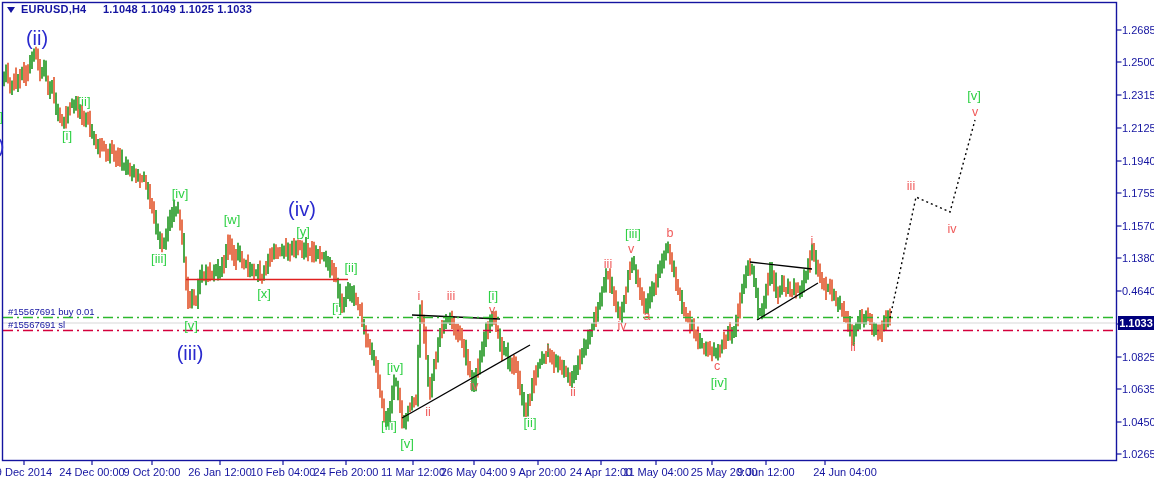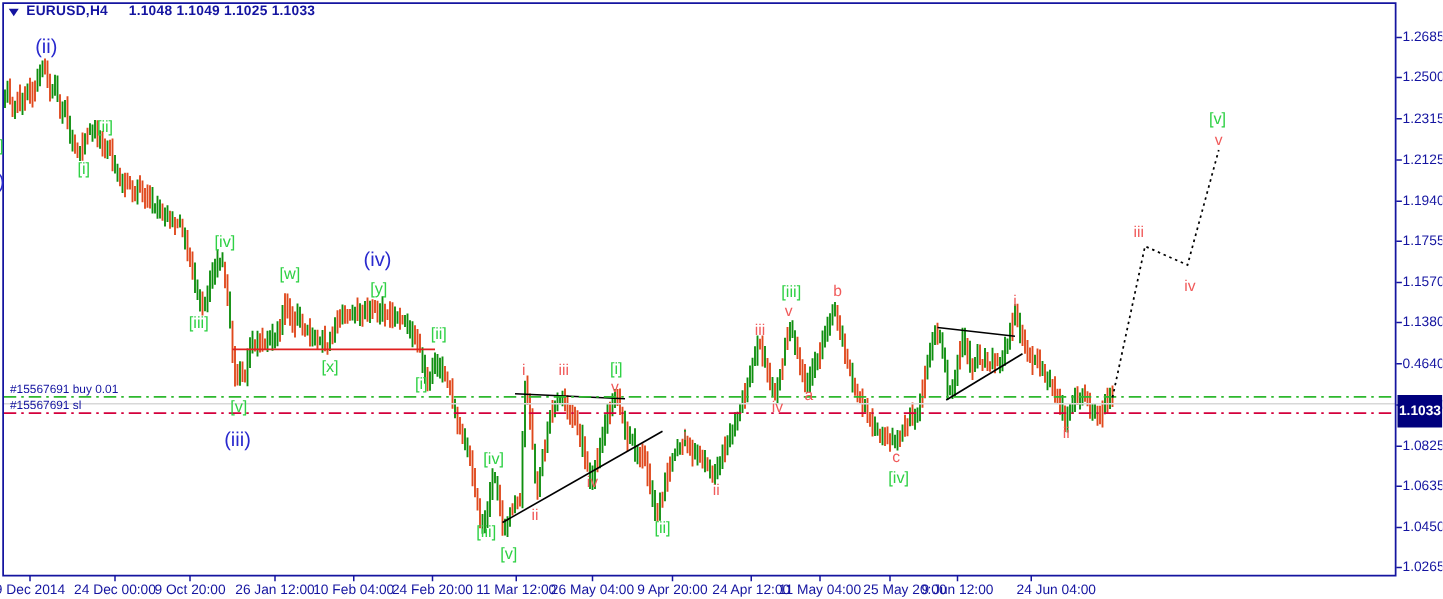--- a/index.html
+++ b/index.html
@@ -6,25 +6,25 @@
   .stage{position:relative;width:1154px;height:479px;background:#ffffff;overflow:hidden;
          font-family:"Liberation Sans",sans-serif;}
   .stage svg{position:absolute;left:0;top:0}
   .title-sym{position:absolute;left:21px;top:3px;font-size:11px;font-weight:bold;color:#1414a0;letter-spacing:0.2px}
   .title-quotes{position:absolute;left:103px;top:3px;font-size:11px;font-weight:bold;color:#1414a0;letter-spacing:0.2px}
   .tri{position:absolute;left:7px;top:7px;width:0;height:0;
        border-left:4px solid transparent;border-right:4px solid transparent;border-top:6px solid #1414a0}
   .wave{position:absolute;transform:translate(-50%,-50%);white-space:nowrap;line-height:1;z-index:5}
   .wave.g{color:#2fd145;font-size:13px}
   .wave.r{color:#f05a5a;font-size:12.5px}
-  .wave.b{color:#2a2ace;font-size:16px}
+  .wave.b{color:#2a2ace;font-size:20px}
   .ylab{position:absolute;left:1122px;transform:translateY(-50%);font-size:11px;color:#1414a0;white-space:nowrap}
   .xlab{position:absolute;top:466px;transform:translateX(-50%);font-size:11px;color:#1414a0;white-space:nowrap}
   .order-label{position:absolute;font-size:9.5px;color:#1414a0;z-index:4;background:transparent}
-  .badge{position:absolute;left:1118px;top:316px;width:36px;height:26px;background:#00007d;color:#ffffff;
+  .badge{position:absolute;left:1118px;top:316px;width:36px;height:14px;background:#00007d;color:#ffffff;
          font-size:11px;font-weight:bold;display:flex;align-items:center;justify-content:center;z-index:6}
   .axis-zone{position:absolute}
 </style>
 </head>
 <body>
 
 <div class="stage">
   <div id="plot-holder">
       <svg width="1154" height="479" viewBox="0 0 1154 479">
      <g>

